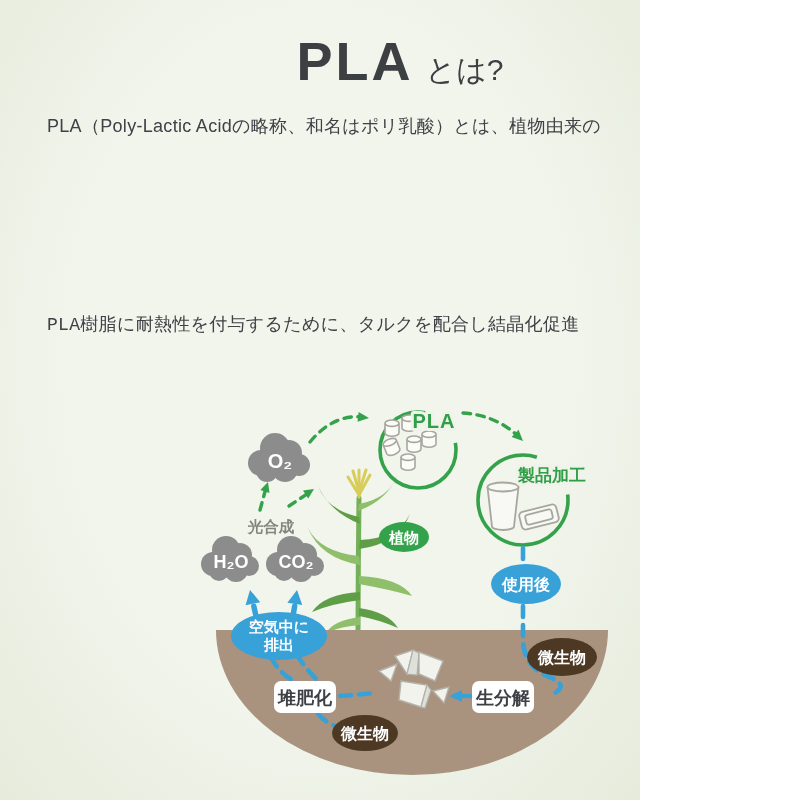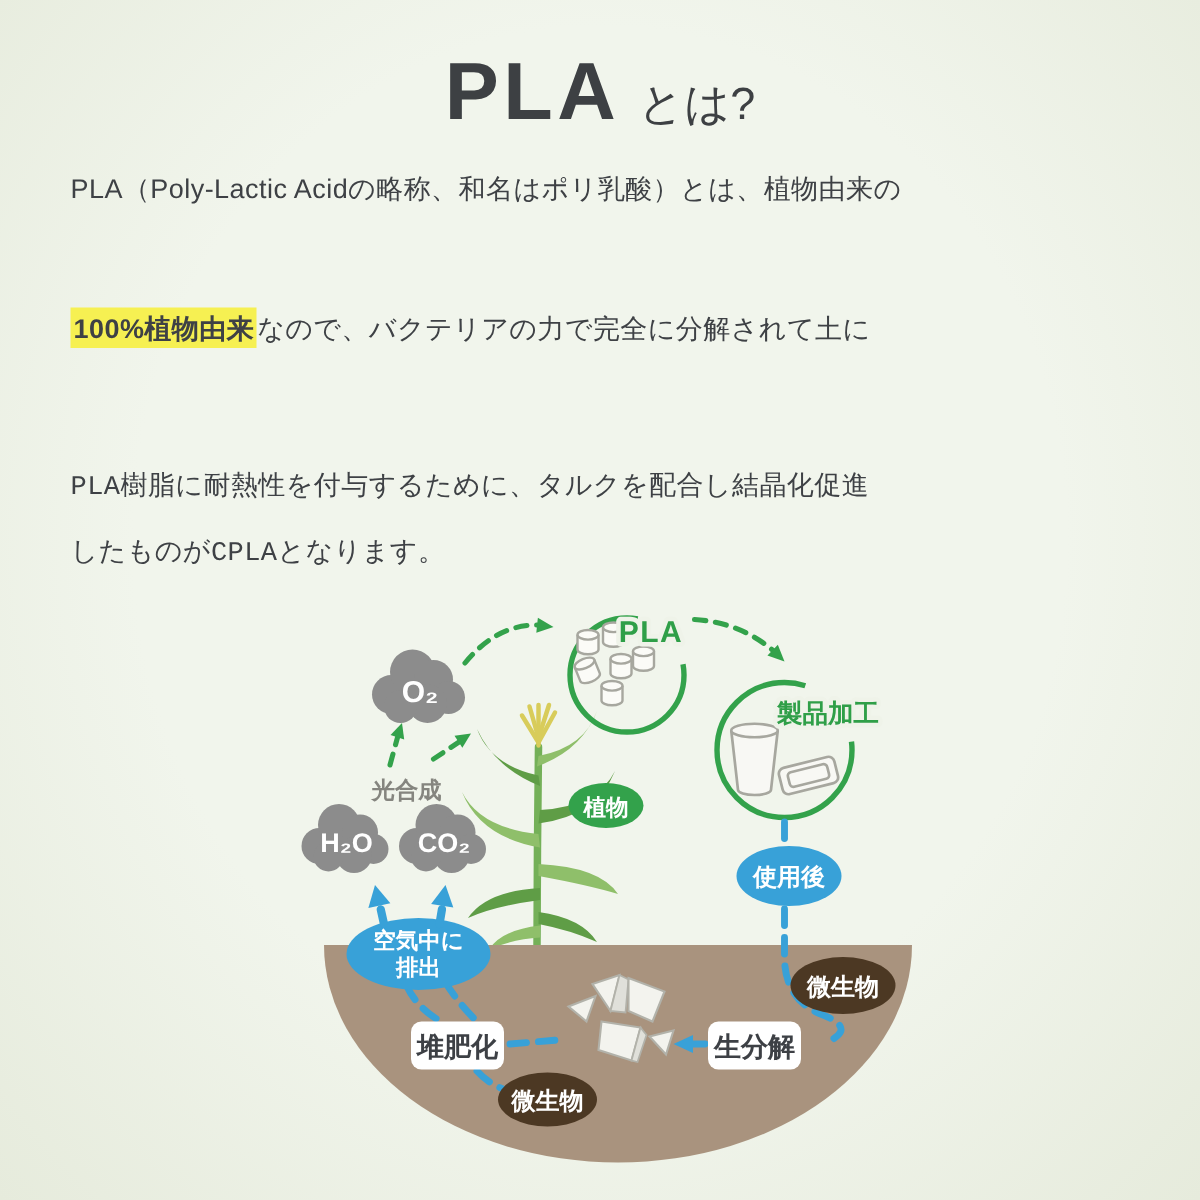--- a/index.html
+++ b/index.html
@@ -1,17 +1,17 @@
 <!DOCTYPE html>
 <html><head>
 <meta charset="utf-8">
 <style>
   html,body{margin:0;padding:0;}
   .stage{
-    position:relative;width:800px;height:800px;overflow:hidden;
+    position:relative;width:640px;height:800px;overflow:hidden;
     background:radial-gradient(ellipse at 50% 45%, #f1f5ec 55%, #e6ebdc 100%);
     font-family:"Liberation Sans","DejaVu Sans",sans-serif;
     color:#3d4045;
   }
   
   .title{position:absolute;top:30px;left:0;width:800px;text-align:center;white-space:nowrap;}
   .title .main{font-size:54px;font-weight:bold;letter-spacing:3px;color:#3d4043;}
   .title .suffix{font-size:30px;font-weight:500;margin-left:12px;color:#3d4043;}
   
   .para{position:absolute;left:47px;right:20px;font-size:18px;letter-spacing:.3px;color:#3e4145;}
@@ -56,26 +56,24 @@
 
   <div class="title">
     <span class="main">PLA</span><span class="suffix">とは?</span>
   </div>
 
   <div class="para p1">
     <div class="line">PLA（Poly-Lactic Acidの略称、和名はポリ乳酸）とは、植物由来の</div>
   </div>
 
   <div class="para p2">
-    <div class="line"><mark class="hl">100%植物由来</mark><span>なので、バクテリアの力で完全に分解されて土に</span></div>
   </div>
 
   <div class="para p3">
     <div class="line">PLA樹脂に耐熱性を付与するために、タルクを配合し結晶化促進</div>
-    <div class="line">したものがCPLAとなります。</div>
   </div>
 
   <svg class="diagram" width="800" height="400" viewBox="0 0 800 400" xmlns="http://www.w3.org/2000/svg">
 
     <g>
       <path class="stalk" d="M358 232 C358 190 358.5 140 359 98"></path>
       <path class="tassel" d="M359 97 L359 70"></path>
       <path class="tassel" d="M359 95 L348 77"></path>
       <path class="tassel" d="M359 95 L370 75"></path>
       <path class="tassel" d="M359 92 L353 71"></path>

